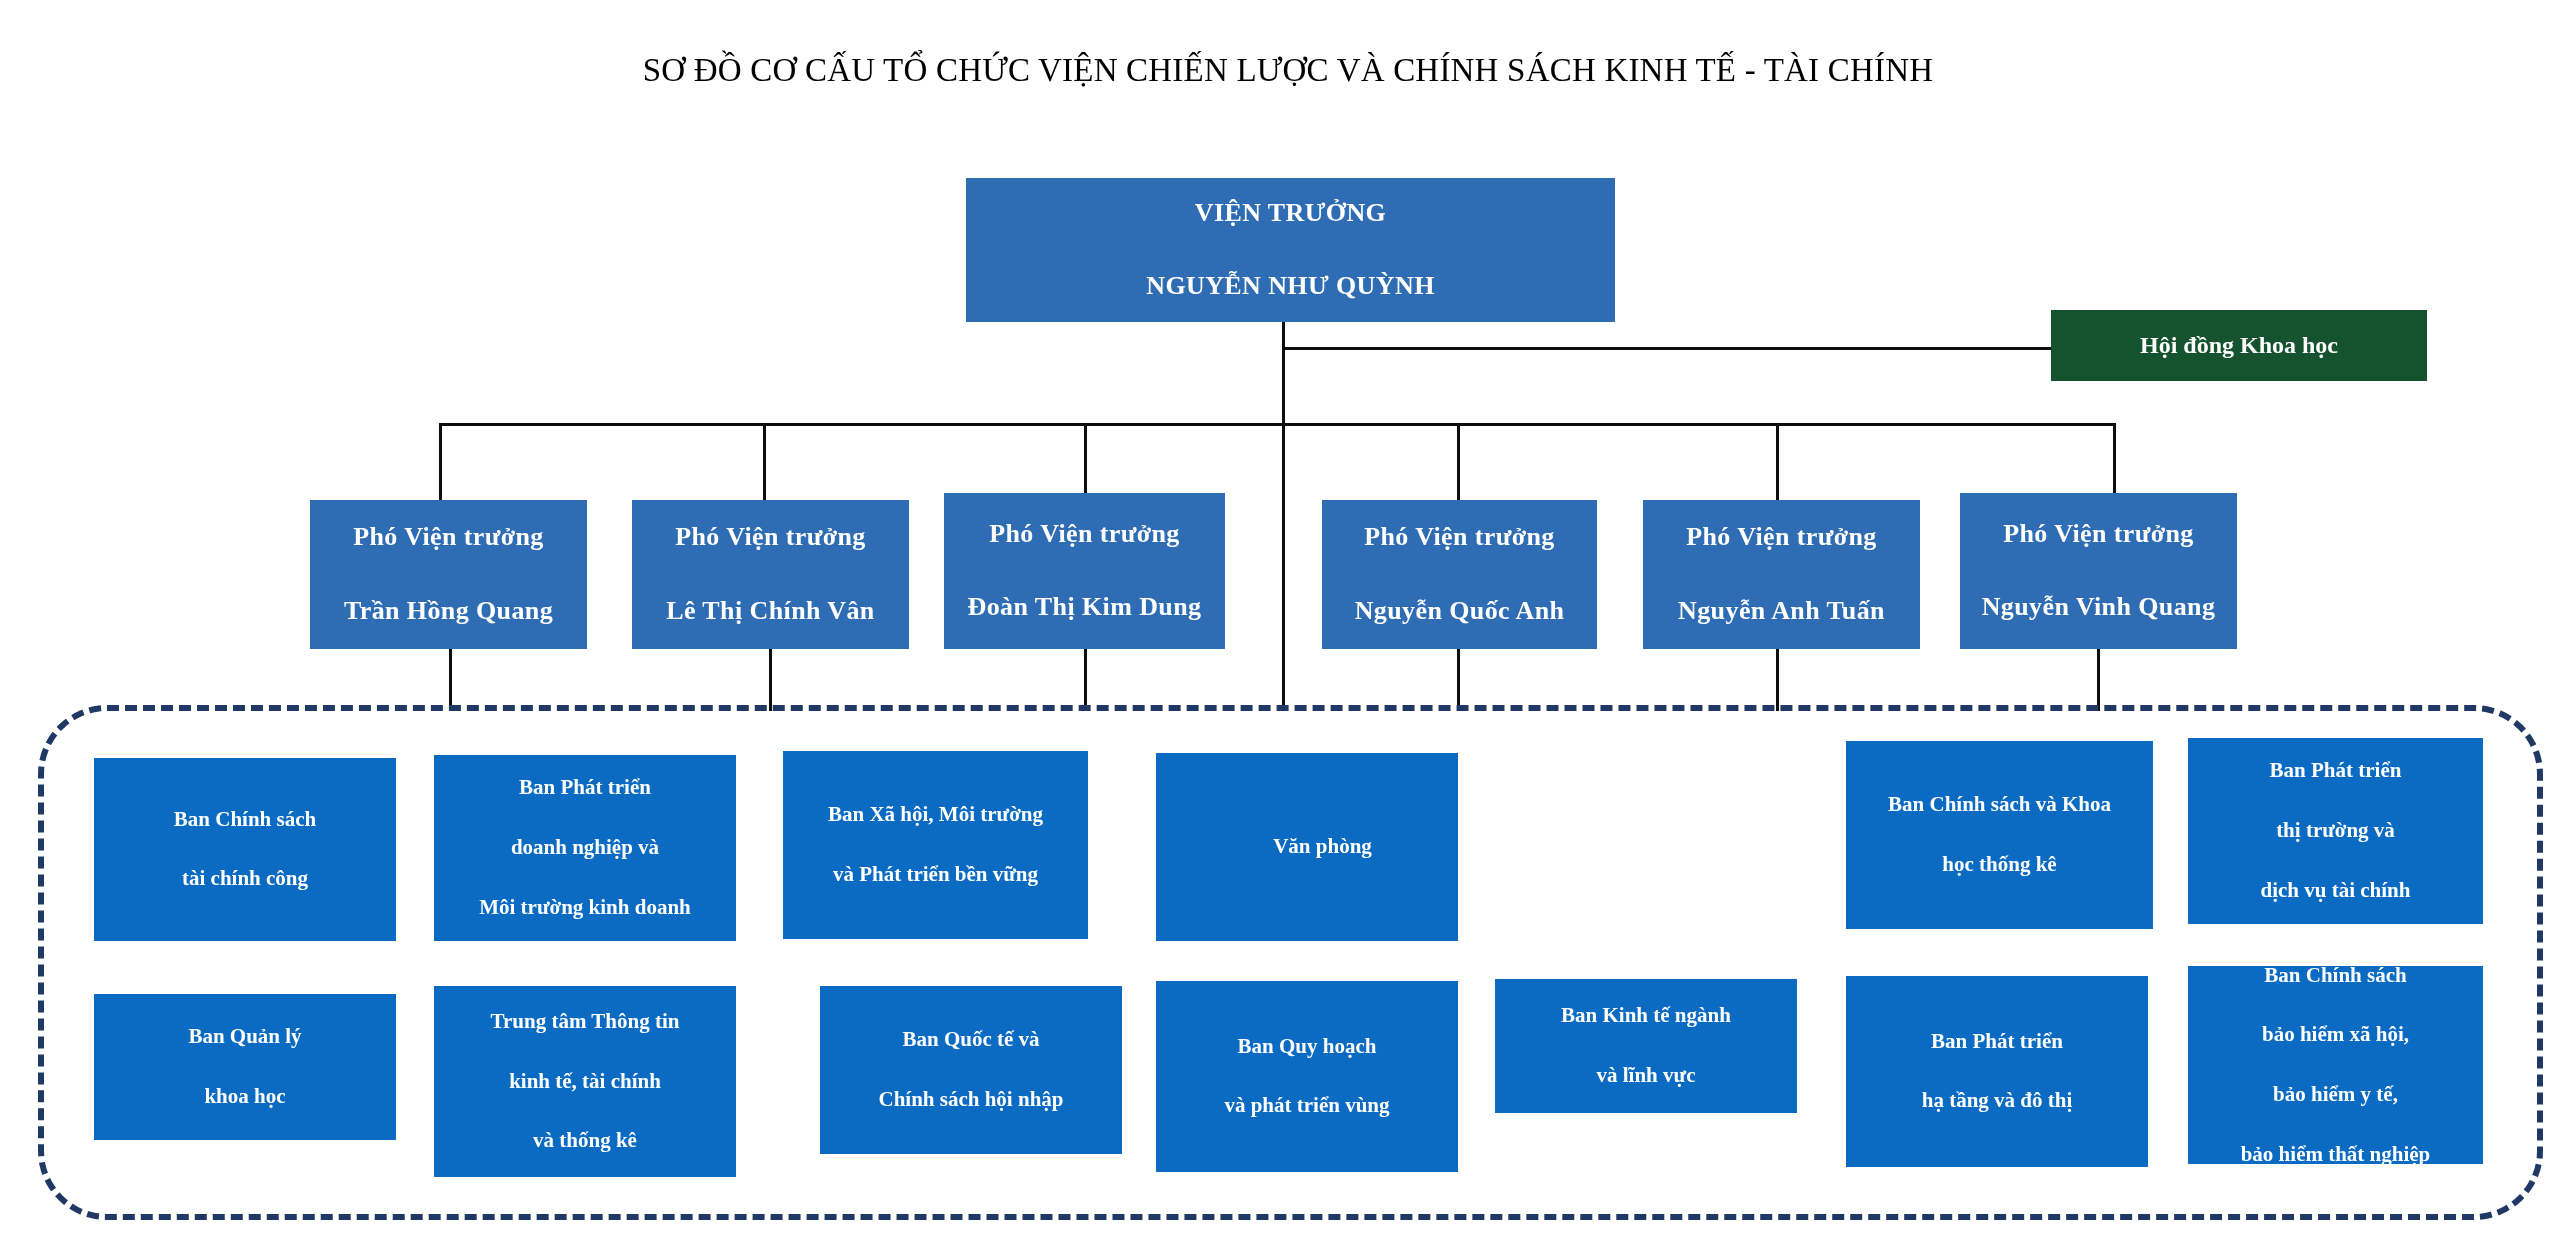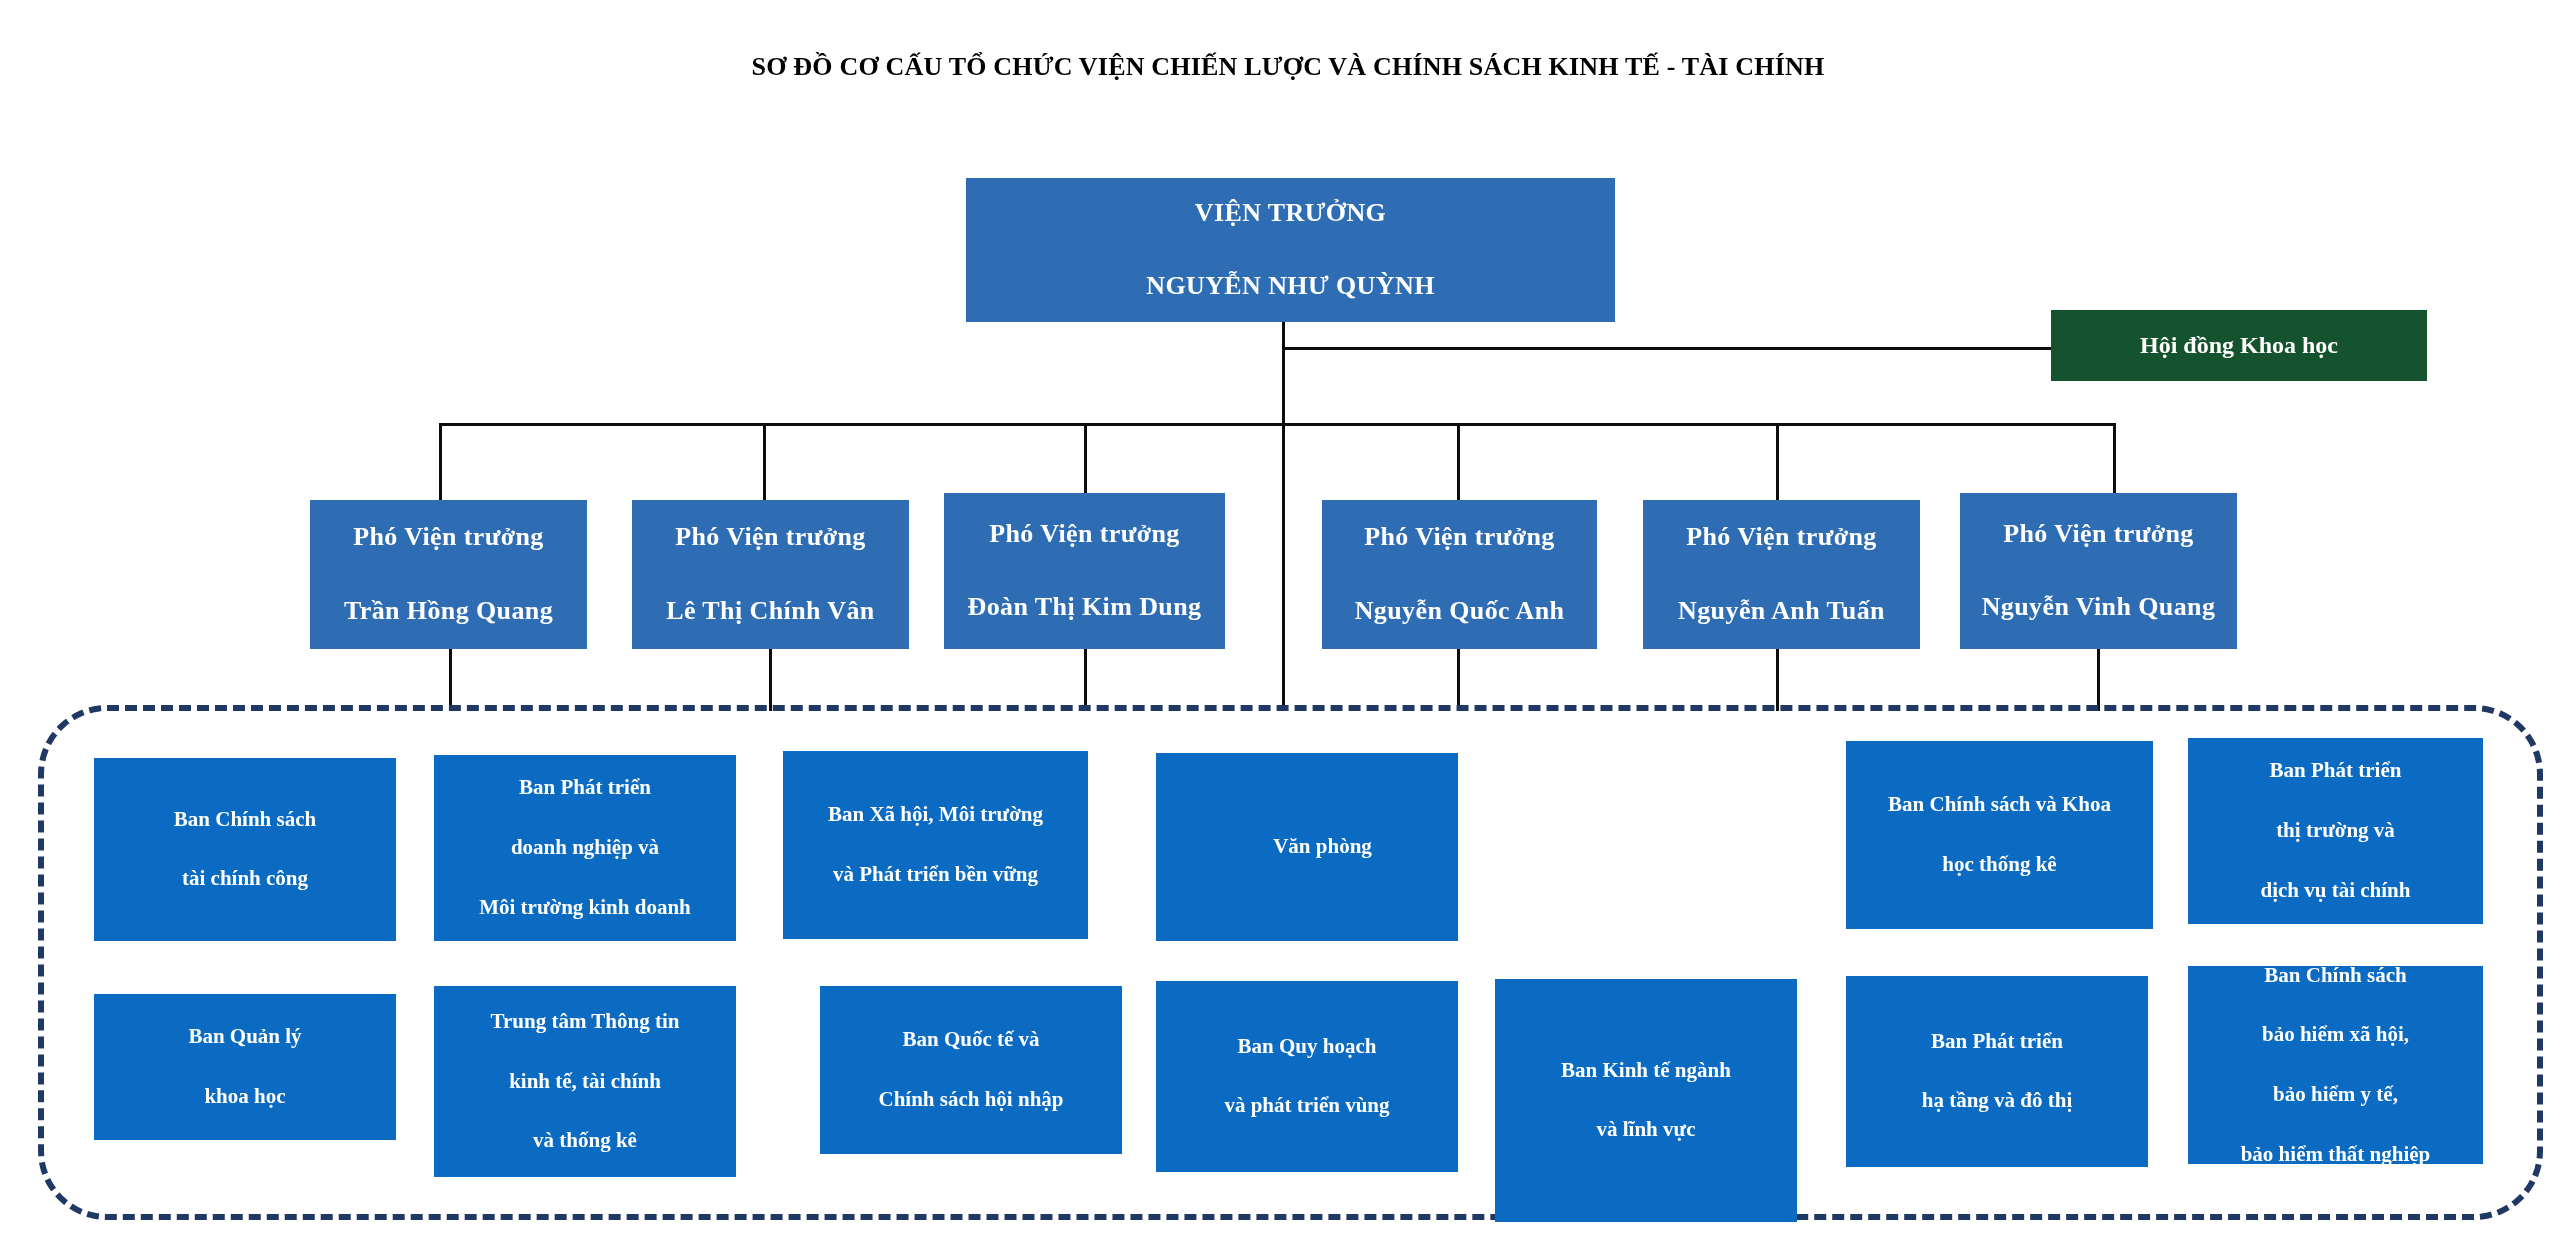--- a/index.html
+++ b/index.html
@@ -9,21 +9,21 @@
     font-family:"Liberation Serif","DejaVu Serif",serif;
     overflow:hidden;
     position:relative;
   }
   #chart{position:absolute;inset:0;}
 
   
   .title{
     position:absolute;left:0;top:52px;width:2576px;
     text-align:center;
-    font-size:26px;font-weight:bold;color:#000000;
+    font-size:33px;font-weight:normal;color:#000000;
     letter-spacing:0.2px;
     white-space:nowrap;
   }
 
   
   .box{
     position:absolute;
     display:flex;align-items:center;justify-content:center;
     text-align:center;
     color:#ffffff;font-weight:bold;
@@ -194,21 +194,21 @@
     </span>
   </div>
 
   <div class="box dept" style="left:1156px;top:981px;width:302px;height:191px;">
     <span>
       <span>Ban Quy hoạch</span><br>
       <span>và phát triển vùng</span>
     </span>
   </div>
 
-  <div class="box dept" style="left:1495px;top:979px;width:302px;height:243px;">
+  <div class="box dept" style="left:1495px;top:979px;width:302px;height:134px;">
     <span>
       <span>Ban Kinh tế ngành</span><br>
       <span>và lĩnh vực</span>
     </span>
   </div>
 
   <div class="box dept" style="left:1846px;top:976px;width:302px;height:191px;">
     <span>
       <span>Ban Phát triển</span><br>
       <span>hạ tầng và đô thị</span>

